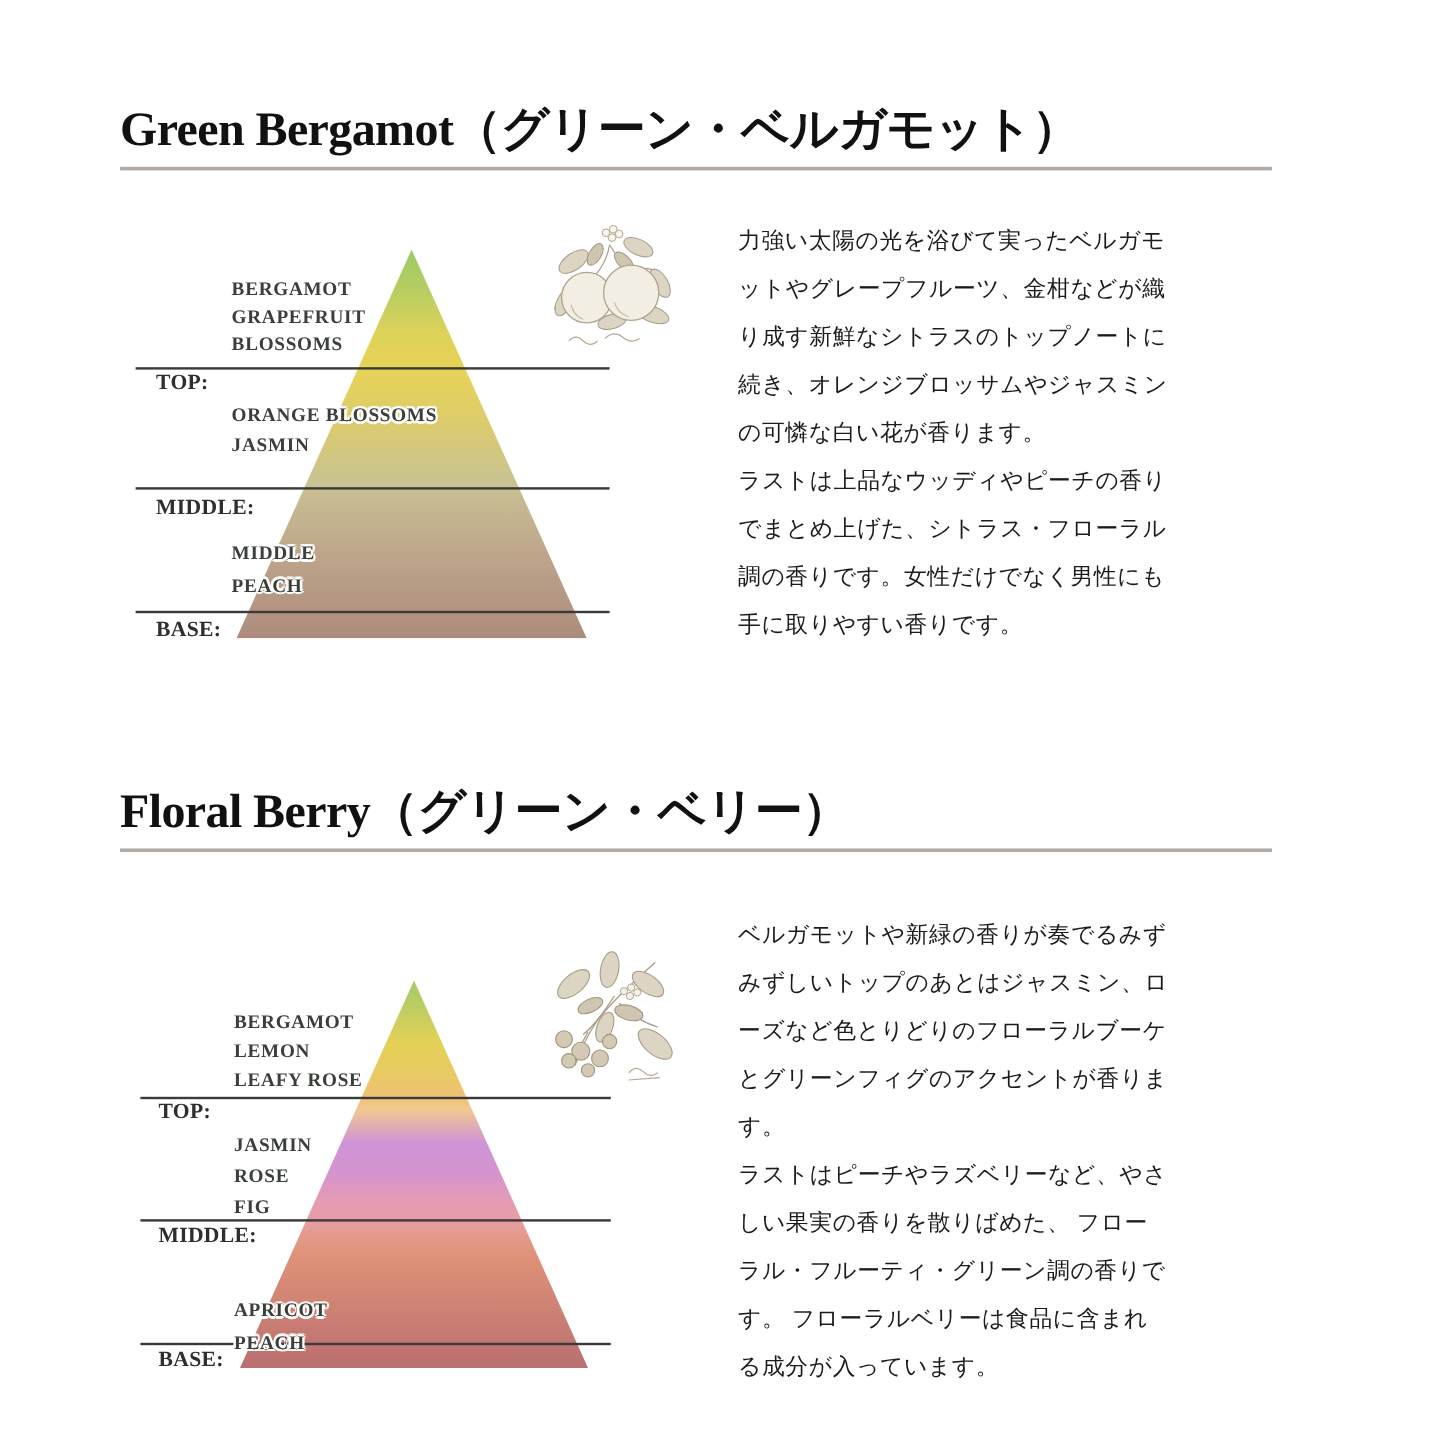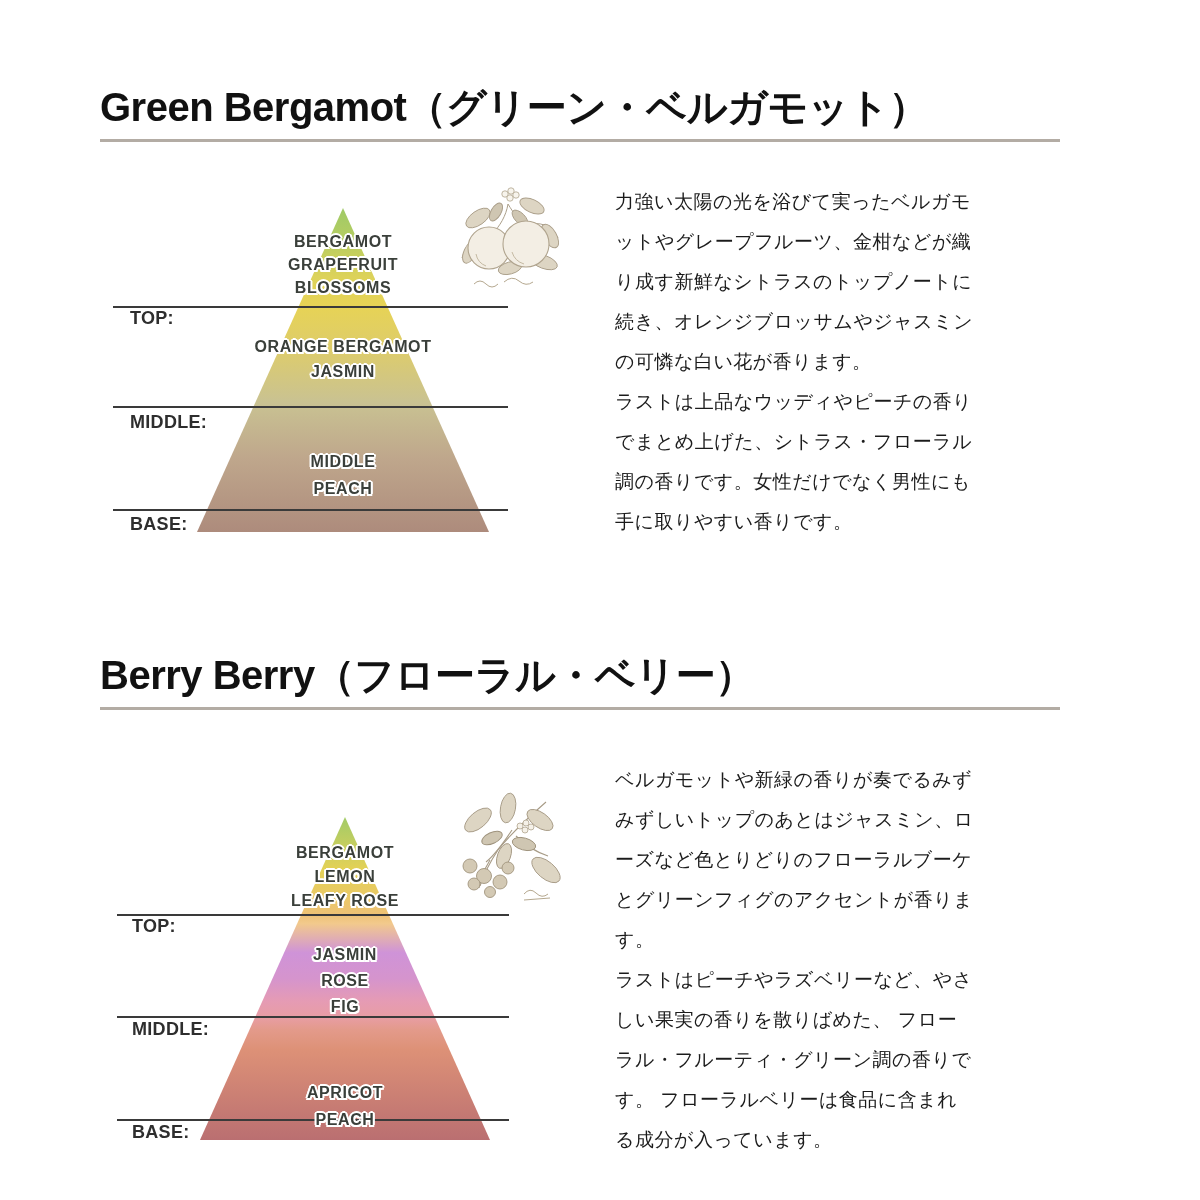--- a/index.html
+++ b/index.html
@@ -1,20 +1,20 @@
 <!DOCTYPE html>
 <html><head>
 <meta charset="utf-8">
 <style>
   * { margin:0; padding:0; box-sizing:border-box; }
   html,body { background:#ffffff; }
   .page {
     position:relative; width:1060px; height:1200px;
     background:#ffffff; overflow:hidden;
-    font-family:Liberation Sans, sans-serif;
+    font-family:Liberation Serif, serif;
     border-radius:25px;
   }
   .sec-title {
     position:absolute; left:100px;
     font-size:40px; font-weight:700; color:#111111; letter-spacing:-0.5px;
     white-space:nowrap;
   }
   .title-rule {
     position:absolute; left:100px; width:1003px; height:3px;
     background:#b3aca4;
@@ -25,21 +25,21 @@
   .pyramid {
     position:absolute; z-index:1;
     -webkit-clip-path:polygon(50% 0, 100% 100%, 0 100%);
     clip-path:polygon(50% 0, 100% 100%, 0 100%);
   }
   .level-label {
     position:absolute; z-index:4;
     font-size:18px; font-weight:600; color:#2e2e2e; letter-spacing:.3px;margin-top:46px;
   }
   .notes {
-    position:absolute; width:300px; text-align:center; z-index:4;
+    position:absolute; width:300px; z-index:4;
   }
   .note-line {
     font-weight:700; font-size:16px; color:#3a3f3a; letter-spacing:.6px;
     text-shadow:-1.5px -1.5px 0 #fff, 1.5px -1.5px 0 #fff,
                 -1.5px 1.5px 0 #fff, 1.5px 1.5px 0 #fff,
                 0 -2px 0 #fff, 0 2px 0 #fff, -2px 0 0 #fff, 2px 0 0 #fff;
   }
   .desc {
     position:absolute; left:615px; width:520px;
     font-size:19px; line-height:40px; color:#1b1b1b;
@@ -69,21 +69,21 @@
   <div class="level-label" style="left:130px; top:262px;">TOP:</div>
   <div class="level-label" style="left:130px; top:366px;">MIDDLE:</div>
   <div class="level-label" style="left:130px; top:468px;">BASE:</div>
 
   <div class="notes lh23" style="left:193px; top:230px;">
     <div class="note-line">BERGAMOT</div>
     <div class="note-line">GRAPEFRUIT</div>
     <div class="note-line">BLOSSOMS</div>
   </div>
   <div class="notes lh25" style="left:193px; top:334px;">
-    <div class="note-line">ORANGE BERGAMOT</div>
+    <div class="note-line">ORANGE BLOSSOMS</div>
     <div class="note-line">JASMIN</div>
   </div>
   <div class="notes lh27" style="left:193px; top:448px;">
     <div class="note-line">MIDDLE</div>
     <div class="note-line">PEACH</div>
   </div>
 
   <svg class="illus" style="left:448px; top:178px;" width="119" height="118" viewBox="0 0 119 118">
     <g fill="none" stroke="#ab9f8a" stroke-width="1">
       <path d="M60 26 C58 38 52 48 44 56"></path>
@@ -125,21 +125,21 @@
   <div class="desc" style="top:182px;">力強い太陽の光を浴びて実ったベルガモ
 ットやグレープフルーツ、金柑などが織
 り成す新鮮なシトラスのトップノートに
 続き、オレンジブロッサムやジャスミン
 の可憐な白い花が香ります。
 ラストは上品なウッディやピーチの香り
 でまとめ上げた、シトラス・フローラル
 調の香りです。女性だけでなく男性にも
 手に取りやすい香りです。</div>
 
-  <div class="sec-title" style="top:648px;">Berry Berry（フローラル・ベリー）</div>
+  <div class="sec-title" style="top:648px;">Floral Berry（グリーン・ベリー）</div>
   <div class="title-rule" style="top:707px;"></div>
 
   <div class="pyramid" style="left: 200px; top: 817px; width: 290px; height: 323px; background: linear-gradient(rgb(162, 203, 103) 0%, rgb(198, 206, 95) 9%, rgb(227, 209, 86) 16%, rgb(233, 201, 100) 24%, rgb(238, 194, 117) 30%, rgb(242, 201, 140) 33%, rgb(207, 147, 216) 42%, rgb(213, 148, 205) 50%, rgb(229, 155, 180) 57%, rgb(232, 157, 164) 62%, rgb(227, 154, 138) 66%, rgb(221, 145, 119) 72%, rgb(186, 111, 113) 100%);"></div>
 
   <div class="divider" style="left:117px; top:914px; width:392px;"></div>
   <div class="divider" style="left:117px; top:1016px; width:392px;"></div>
   <div class="divider" style="left:117px; top:1119px; width:392px;"></div>
 
   <div class="level-label" style="left:132px; top:870px;">TOP:</div>
   <div class="level-label" style="left:132px; top:973px;">MIDDLE:</div>

